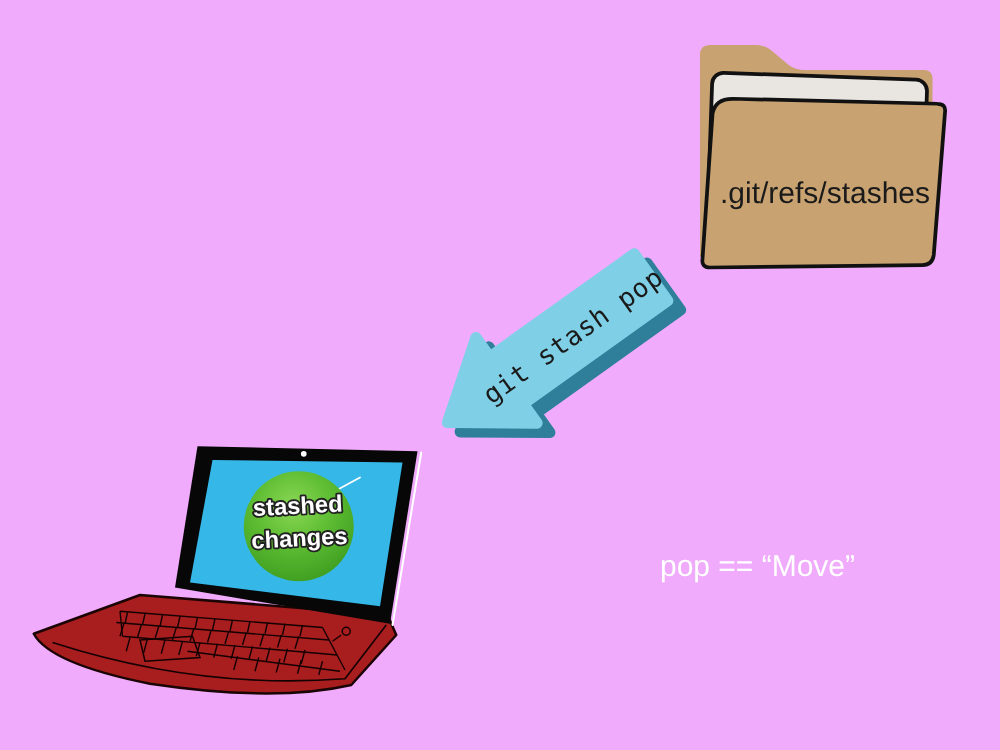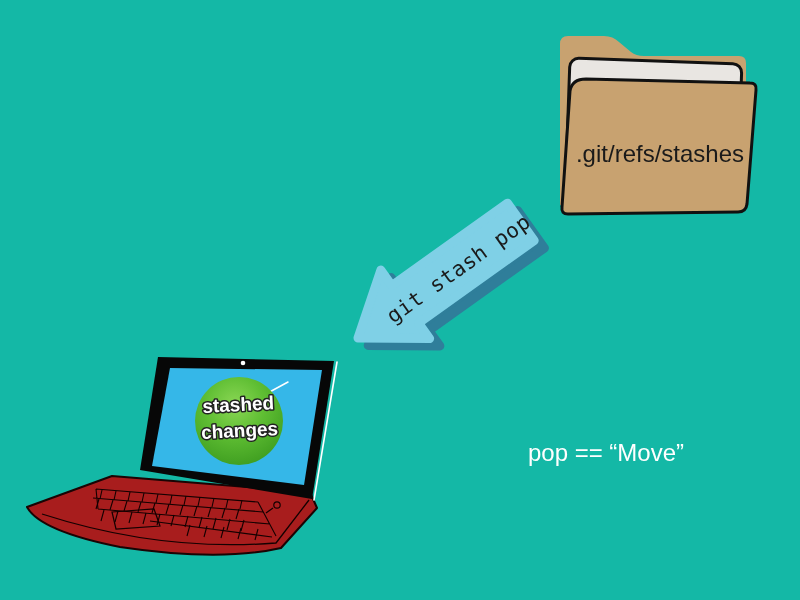--- a/index.html
+++ b/index.html
@@ -1,19 +1,19 @@
 <!DOCTYPE html>
 <html><head>
 <meta charset="utf-8">
 <style>
   html, body { margin: 0; padding: 0; background: #000; }
   .stage {
     position: relative;
     width: 800px; height: 600px;
-    background: #14b8a6;
+    background: #f0abfc;
     overflow: hidden;
     font-family: "Liberation Sans", sans-serif;
   }
   svg { display: block; }
   text { user-select: none; }
   .sans  { font-family: "Liberation Sans", sans-serif; }
   .mono  { font-family: "DejaVu Sans Mono", monospace; }
 </style>
 </head>
 <body>

